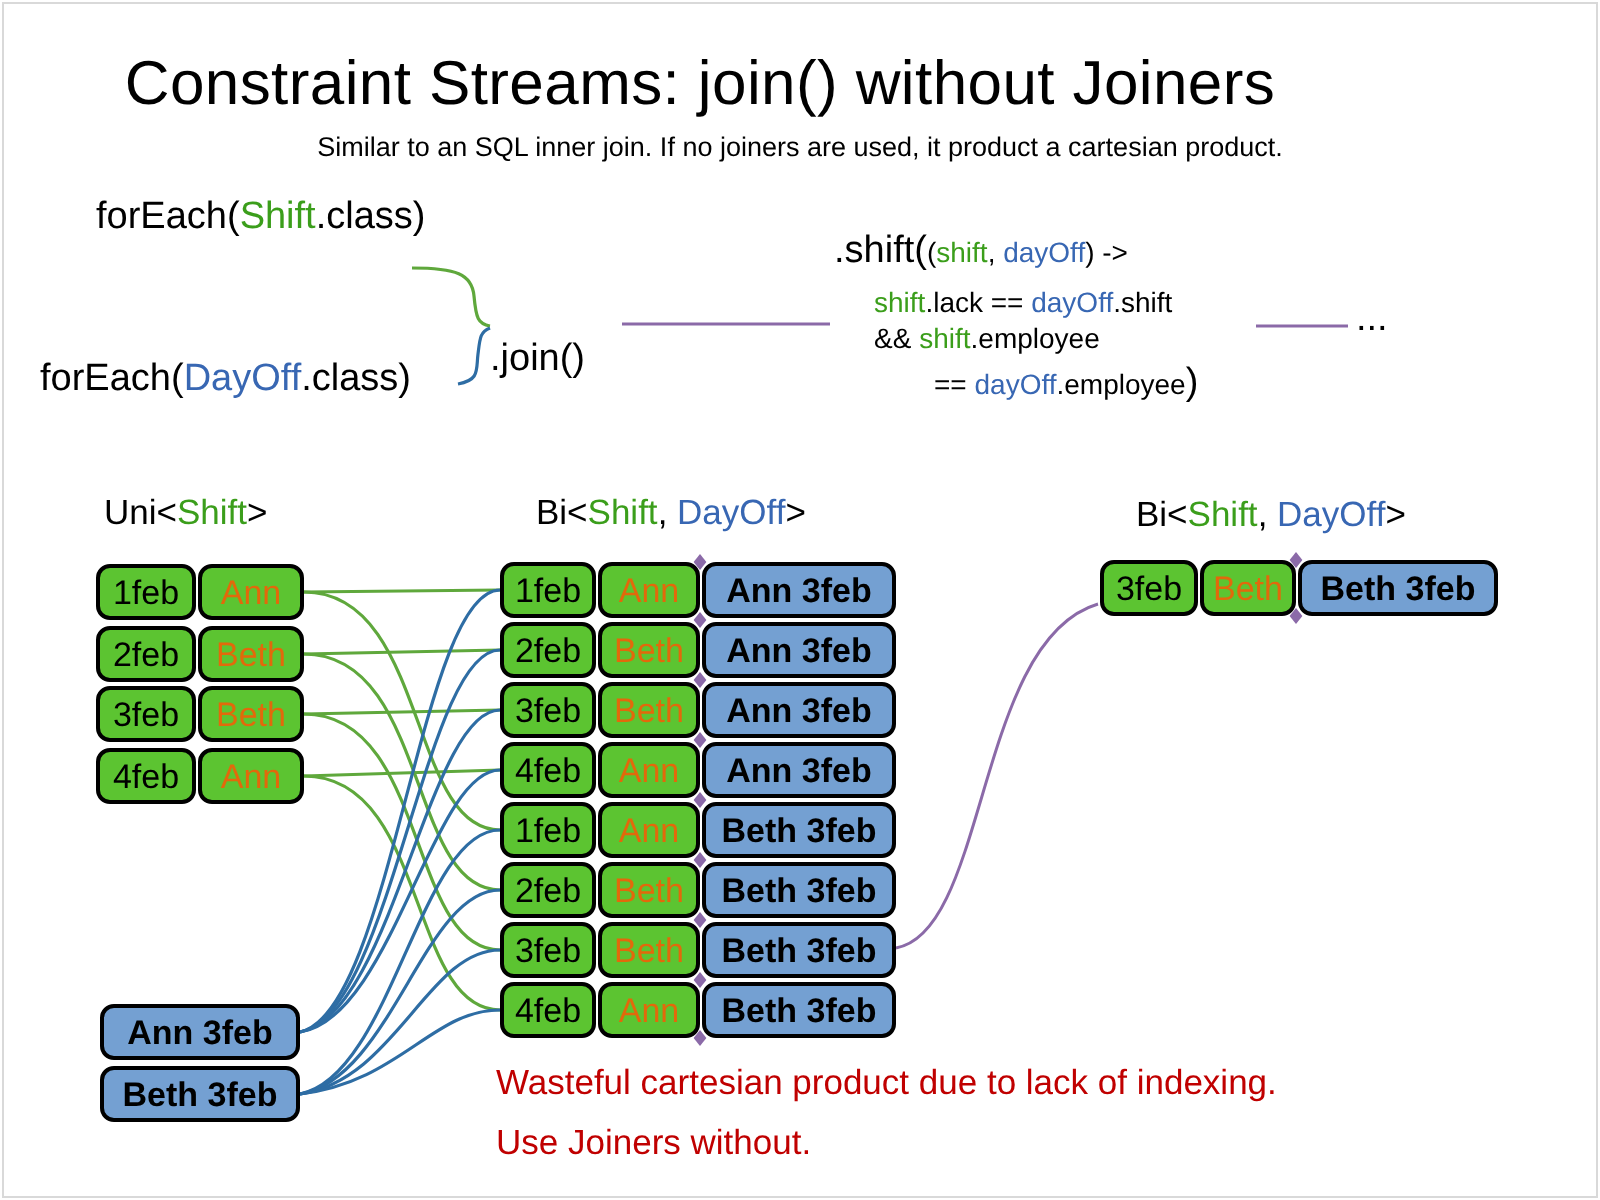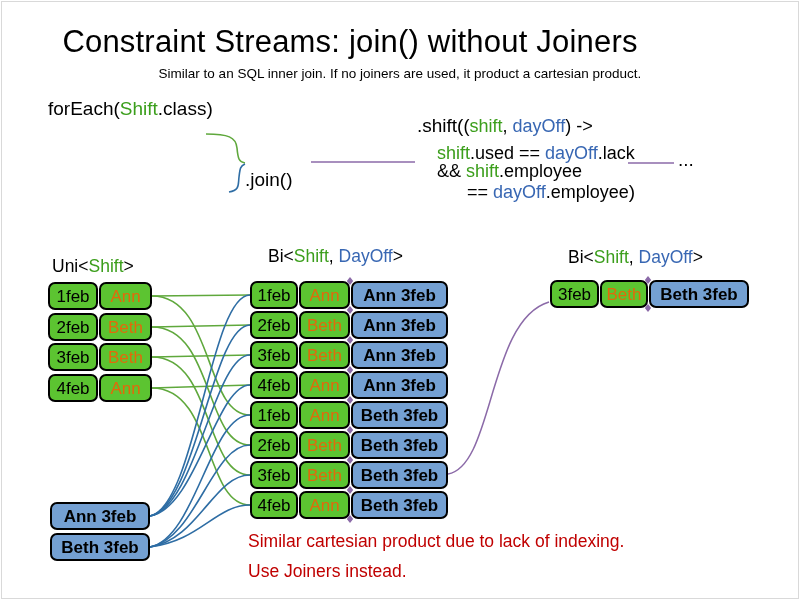--- a/index.html
+++ b/index.html
@@ -5,21 +5,21 @@
   html,body{margin:0;padding:0;background:#fff;}
   .slide{
     position:relative;width:800px;height:600px;background:#fff;overflow:hidden;
     font-family:"Liberation Sans", sans-serif;color:#000;
   }
   .frame{position:absolute;inset:1px;border:1px solid #d9d9d9;pointer-events:none;}
   .abs{position:absolute;}
   .title{width:700px;top:24px;left:0;text-align:center;font-size:31px;letter-spacing:.2px;}
   .subtitle{width:800px;top:66px;left:0;text-align:center;font-size:13.5px;}
   .code{font-size:19px;white-space:nowrap;}
-  .code-sm{font-size:18px;white-space:nowrap;}
+  .code-sm{font-size:14px;white-space:nowrap;}
   .baseline{display:flex;align-items:baseline;}
   .lbl{font-size:17.5px;white-space:nowrap;}
   .seg-green{color:var(--green-text);}
   .seg-blue{color:var(--blue-text);}
   .warn{font-size:17.5px;color:var(--warning-red);white-space:nowrap;}
   .row{position:absolute;display:flex;gap:1px;}
   .cell{
     box-sizing:border-box;height:28px;border:2px solid var(--border-black);
     border-radius:7px;display:flex;align-items:center;justify-content:center;
     font-size:17px;line-height:1;flex:0 0 auto;
@@ -92,35 +92,36 @@
         <path d="M350,515 L353.2,519 L350,523 L346.8,519 Z" class="dm"></path>
         <path d="M648,276 L651.2,280 L648,284 L644.8,280 Z" class="dm"></path>
         <path d="M648,304 L651.2,308 L648,312 L644.8,308 Z" class="dm"></path>
       </g>
   </svg>
 
   <div class="abs title">Constraint Streams: join() without Joiners</div>
   <div class="abs subtitle">Similar to an SQL inner join. If no joiners are used, it product a cartesian product.</div>
 
   <div class="abs code" style="left:20px;top:98px;margin-left:28px;"><span>forEach(</span><span class="seg-green">Shift</span><span>.class)</span></div>
+  <div class="abs code" style="left:20px;top:179px;"><span>forEach(</span><span class="seg-blue">DayOff</span><span>.class)</span></div>
   <div class="abs code" style="left:245px;top:149px;margin-top:20px;">.join()</div>
 
   <div class="abs baseline" style="left:417px;top:115px;">
     <span class="code">.shift(</span>
       <span class="code-sm"><span>(</span><span class="seg-green">shift</span><span>, </span><span class="seg-blue">dayOff</span><span>) -&gt;</span></span>
   </div>
-  <div class="abs code-sm" style="left:437px;top:143px;"><span class="seg-green">shift</span><span>.used == </span><span class="seg-blue">dayOff</span><span>.lack</span></div>
+  <div class="abs code-sm" style="left:437px;top:143px;"><span class="seg-green">shift</span><span>.lack == </span><span class="seg-blue">dayOff</span><span>.shift</span></div>
   <div class="abs code-sm" style="left:437px;top:161px;"><span>&amp;&amp; </span><span class="seg-green">shift</span><span>.employee</span></div>
   <div class="abs baseline" style="left:467px;top:181px;">
     <span class="code-sm"><span>== </span><span class="seg-blue">dayOff</span><span>.employee</span></span>
       <span class="code">)</span>
   </div>
   <div class="abs code" style="left:678px;top:149px;">...</div>
 
-  <div class="abs lbl" style="left:52px;top:256px;"><span>Uni&lt;</span><span class="seg-green">Shift</span><span>&gt;</span></div>
+  <div class="abs lbl" style="left:52px;top:246px;"><span>Uni&lt;</span><span class="seg-green">Shift</span><span>&gt;</span></div>
   <div class="abs lbl" style="left:268px;top:246px;"><span>Bi&lt;</span><span class="seg-green">Shift</span><span>, </span><span class="seg-blue">DayOff</span><span>&gt;</span></div>
   <div class="abs lbl" style="left:568px;top:247px;"><span>Bi&lt;</span><span class="seg-green">Shift</span><span>, </span><span class="seg-blue">DayOff</span><span>&gt;</span></div>
 
   <div id="shift-table">
       <div class="row" style="left: 48px; top: 282px;">
         <div class="cell green" style="width: 50px;">
           <span>1feb</span>
         </div>
         <div class="cell green" style="width: 53px;">
           <span class="orange">Ann</span>
@@ -260,15 +261,15 @@
           <span>Ann 3feb</span>
         </div>
       </div>
       <div class="row" style="left: 50px; top: 533px;">
         <div class="cell blue" style="width: 100px;">
           <span>Beth 3feb</span>
         </div>
       </div>
     </div>
 
-  <div class="abs warn" style="left:248px;top:531px;">Similar cartesian product due to lack of indexing.</div>
-  <div class="abs warn" style="left:248px;top:561px;">Use Joiners instead.</div>
+  <div class="abs warn" style="left:248px;top:531px;">Wasteful cartesian product due to lack of indexing.</div>
+  <div class="abs warn" style="left:248px;top:561px;">Use Joiners without.</div>
 </div>
 
 </body></html>

